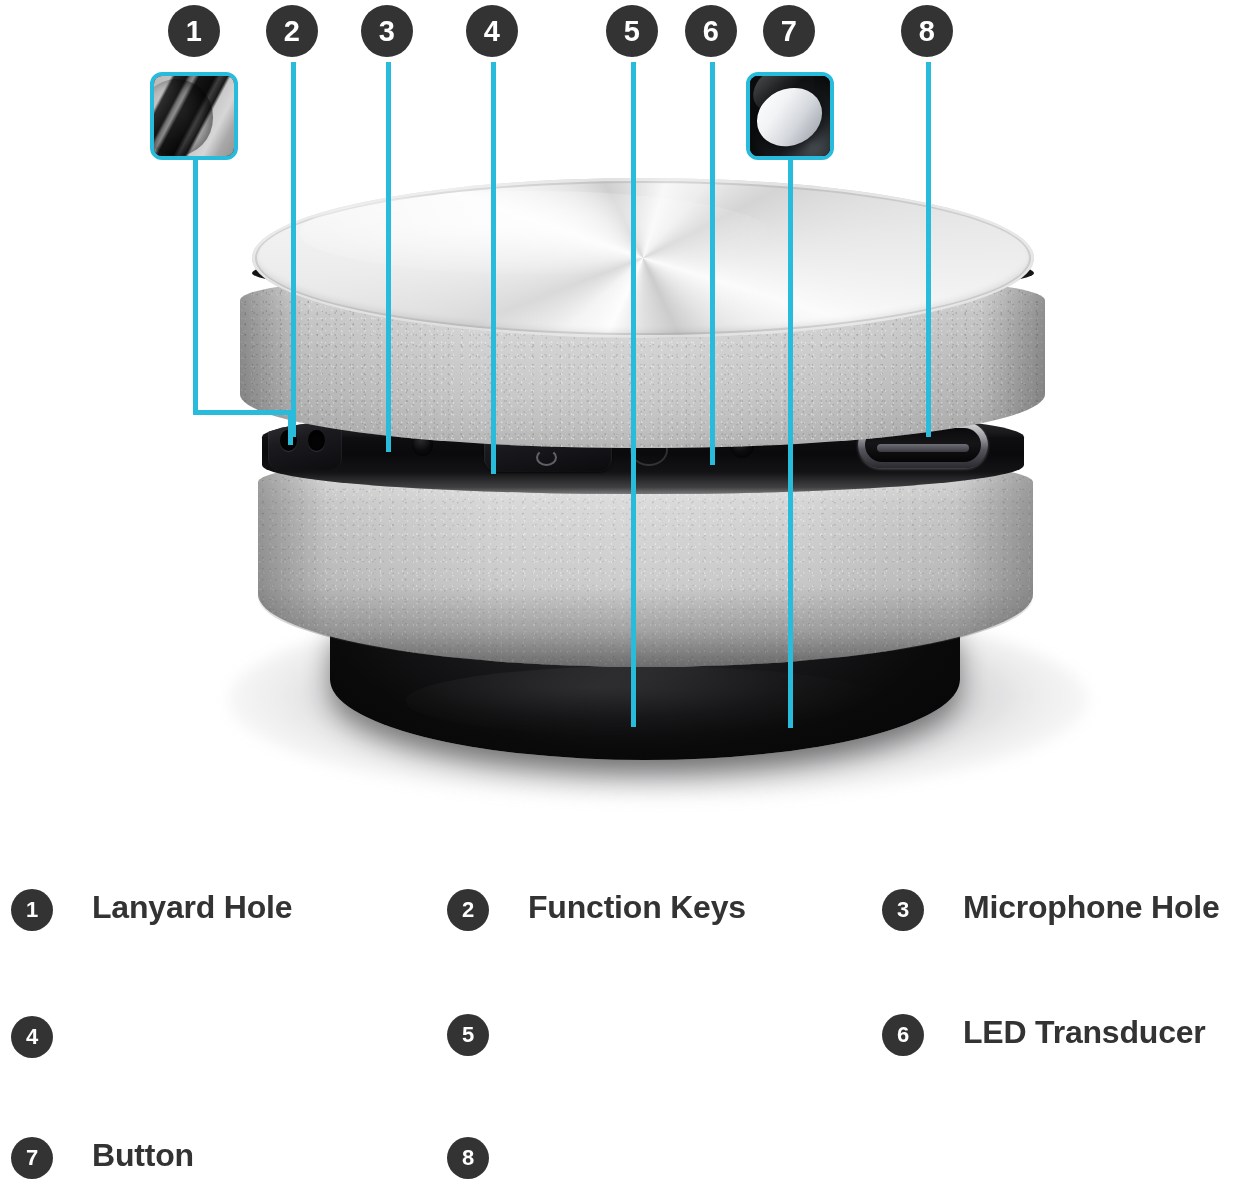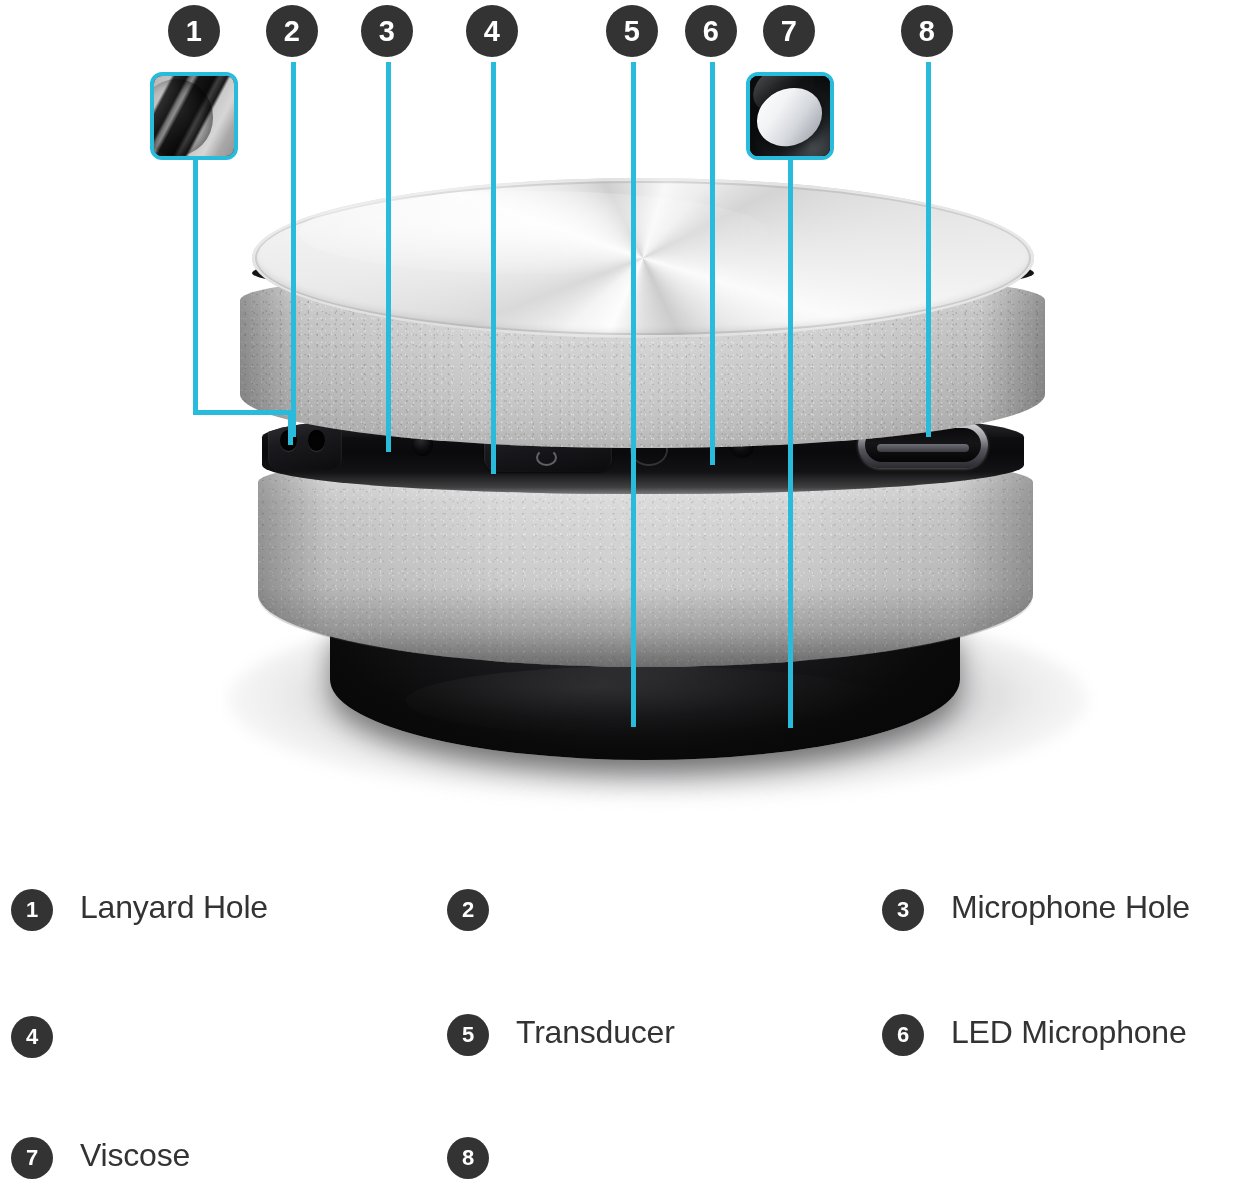--- a/index.html
+++ b/index.html
@@ -472,24 +472,24 @@
     color: #ffffff;
     display: flex;
     align-items: center;
     justify-content: center;
     font-size: 22px;
     font-weight: bold;
     line-height: 1;
     box-sizing: border-box;
   }
   .legend-label {
-    margin-left: 27px;
+    margin-left: 39px;
     color: #333333;
     font-size: 32px;
-    font-weight: normal;
+    font-weight: bold;
     line-height: 1.28;
     letter-spacing: -0.2px;
     white-space: pre-line;
     margin-top: -2px;
   }
 </style>
 </head>
 <body>
 
 <div id="page">
@@ -584,44 +584,44 @@
 
   <div id="legend">
 
     <div class="legend-item" style="left:11px; top:27px;">
       <div class="legend-badge">1</div>
       <div class="legend-label">Lanyard Hole</div>
     </div>
 
     <div class="legend-item" style="left:447px; top:27px;">
       <div class="legend-badge">2</div>
+      <div class="legend-label">Function Keys</div>
     </div>
 
     <div class="legend-item" style="left:882px; top:27px;">
       <div class="legend-badge">3</div>
       <div class="legend-label">Microphone Hole</div>
     </div>
 
     <div class="legend-item" style="left:11px; top:132px;">
       <div class="legend-badge" style="margin-top:22px;">4</div>
     </div>
 
     <div class="legend-item" style="left:447px; top:152px;">
       <div class="legend-badge">5</div>
-      <div class="legend-label">Transducer</div>
     </div>
 
     <div class="legend-item" style="left:882px; top:152px;">
       <div class="legend-badge">6</div>
-      <div class="legend-label">LED Microphone</div>
+      <div class="legend-label">LED Transducer</div>
     </div>
 
     <div class="legend-item" style="left:11px; top:275px;">
       <div class="legend-badge">7</div>
-      <div class="legend-label">Viscose</div>
+      <div class="legend-label">Button</div>
     </div>
 
     <div class="legend-item" style="left:447px; top:275px;">
       <div class="legend-badge">8</div>
     </div>
 
   </div>
 
 </div>
 

